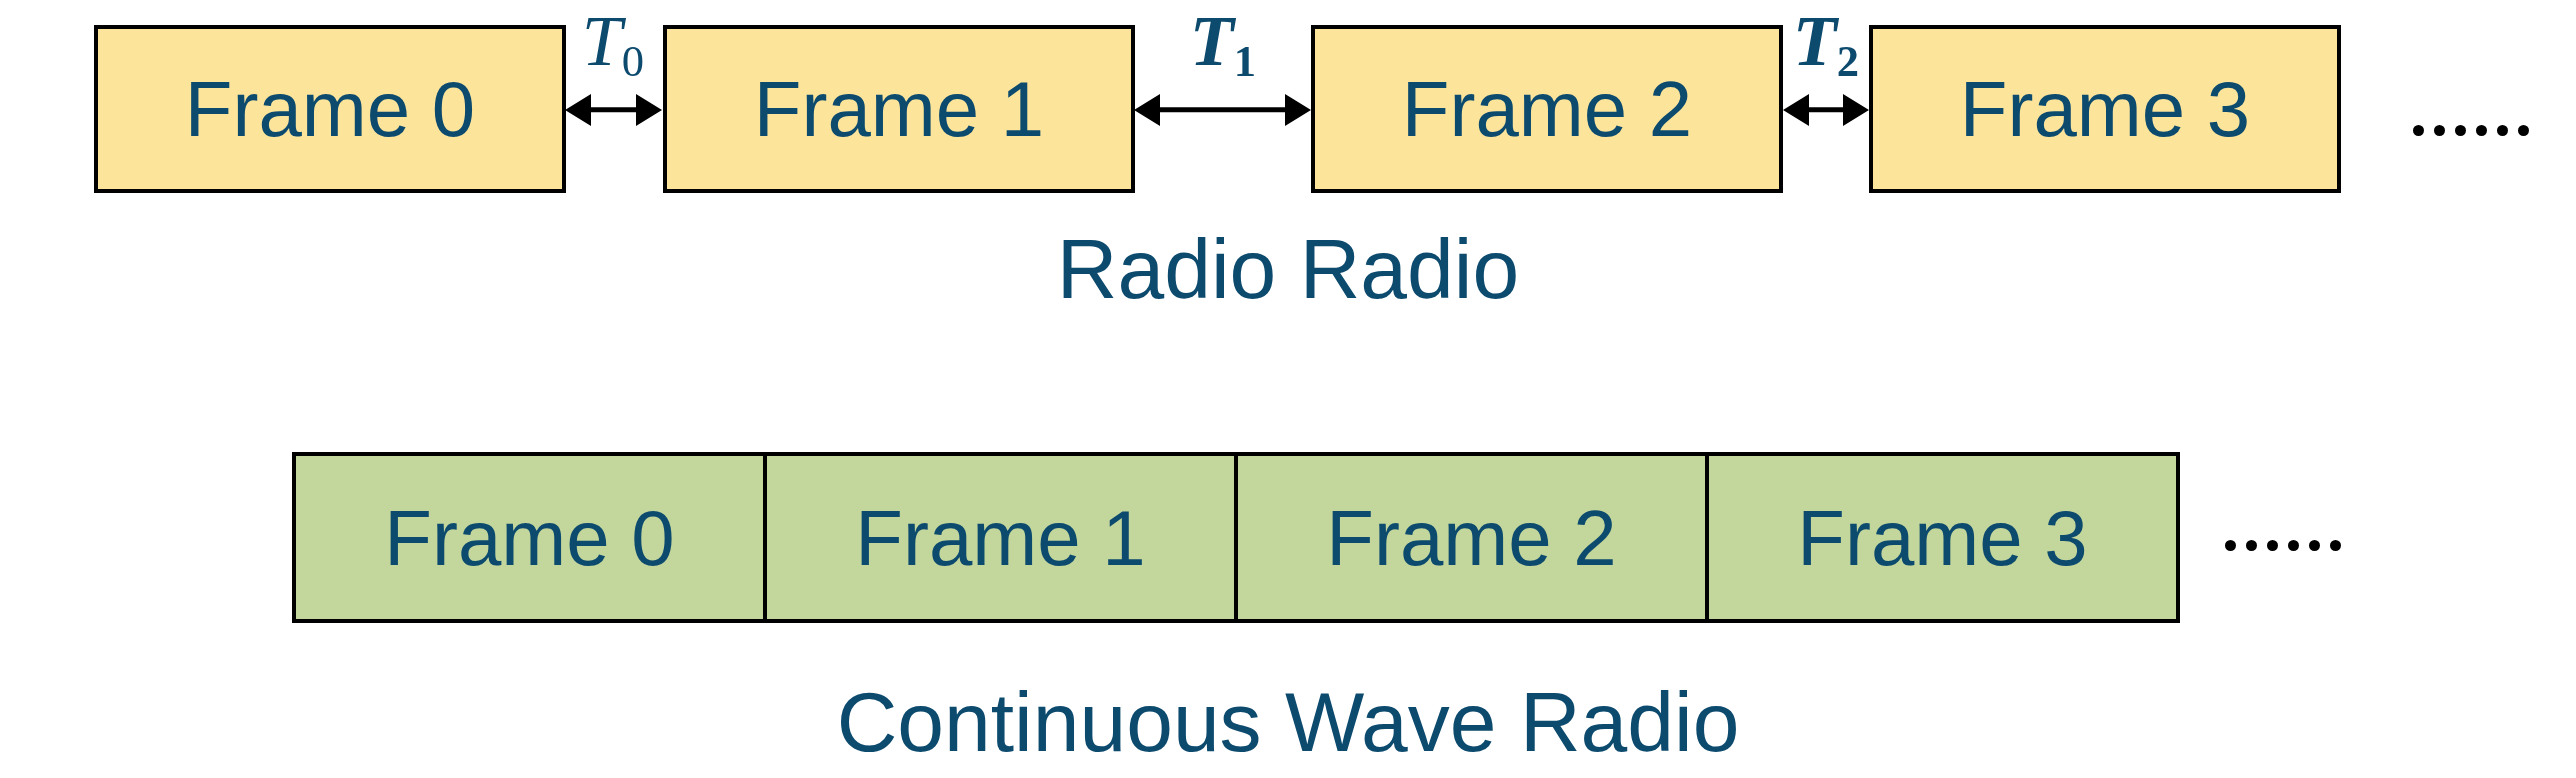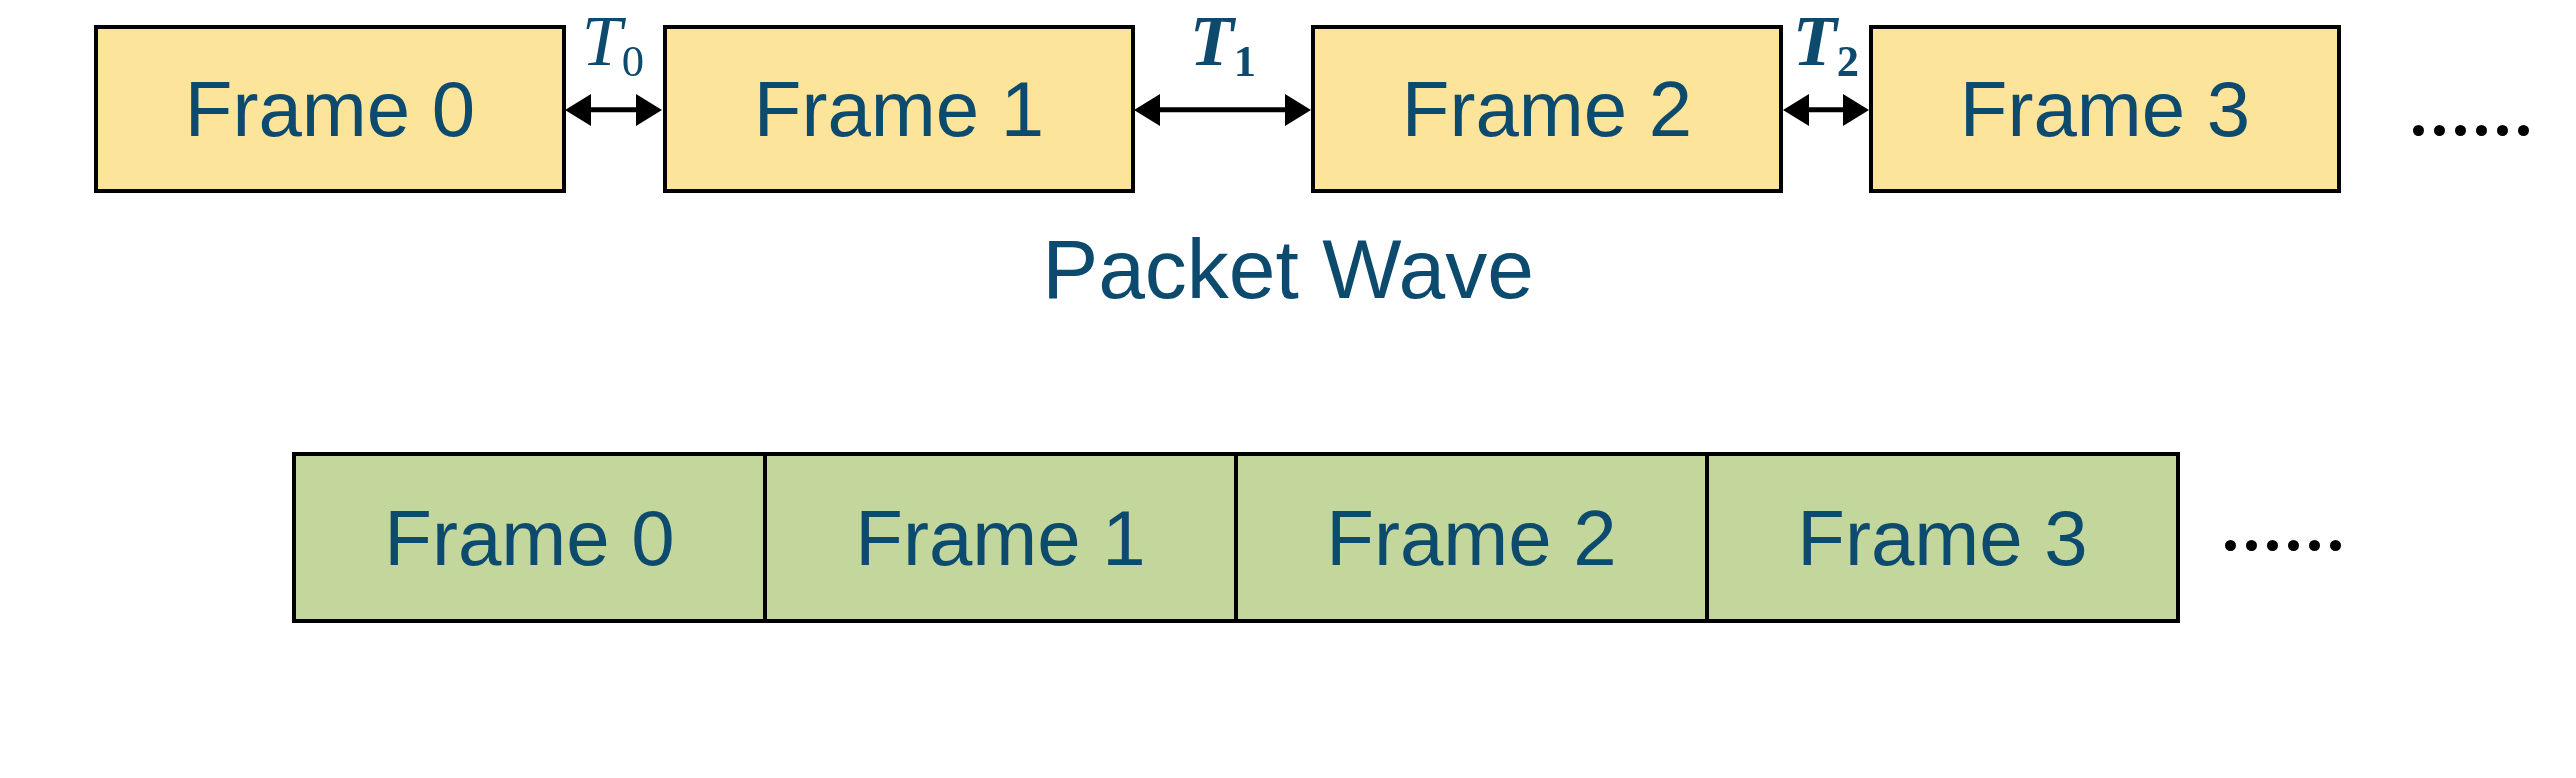--- a/index.html
+++ b/index.html
@@ -144,21 +144,21 @@
 
   <div class="dots dots-top">
     <span class="dot"></span>
     <span class="dot"></span>
     <span class="dot"></span>
     <span class="dot"></span>
     <span class="dot"></span>
     <span class="dot"></span>
   </div>
 
-  <div class="caption cap-packet">Packet Wave</div>
+  <div class="caption cap-packet">Radio Radio</div>
 
   <div class="greenrow">
     <div class="gcell">
       <span>Frame 0</span>
     </div>
     <div class="gcell">
       <span>Frame 1</span>
     </div>
     <div class="gcell">
       <span>Frame 2</span>
@@ -170,15 +170,16 @@
 
   <div class="dots dots-bottom">
     <span class="dot"></span>
     <span class="dot"></span>
     <span class="dot"></span>
     <span class="dot"></span>
     <span class="dot"></span>
     <span class="dot"></span>
   </div>
 
+  <div class="caption cap-cw">Continuous Wave Radio</div>
 
 </div>
 
 
 </body></html>

